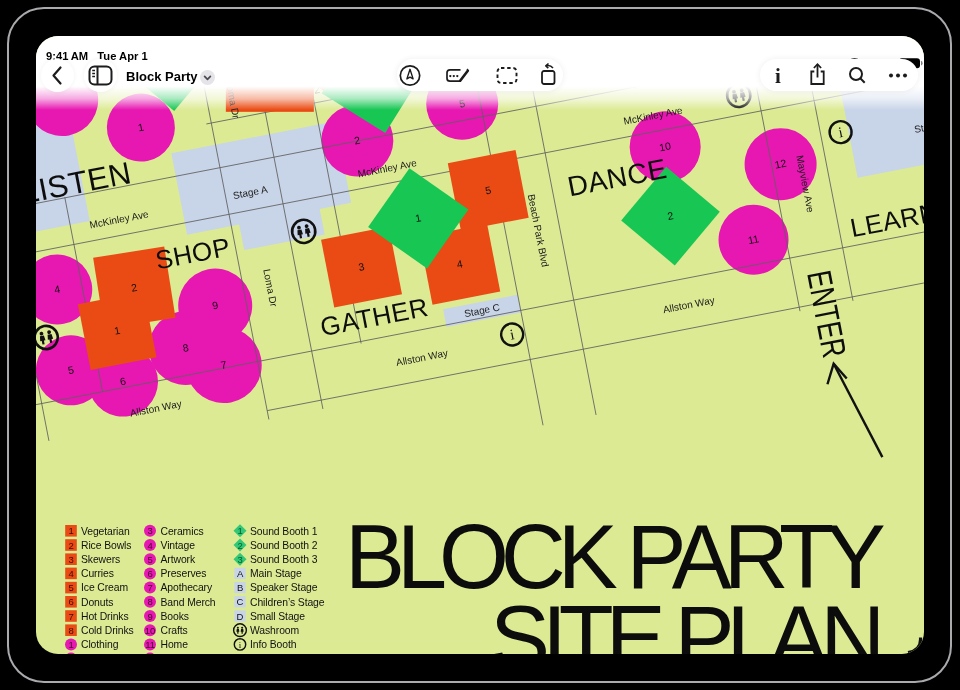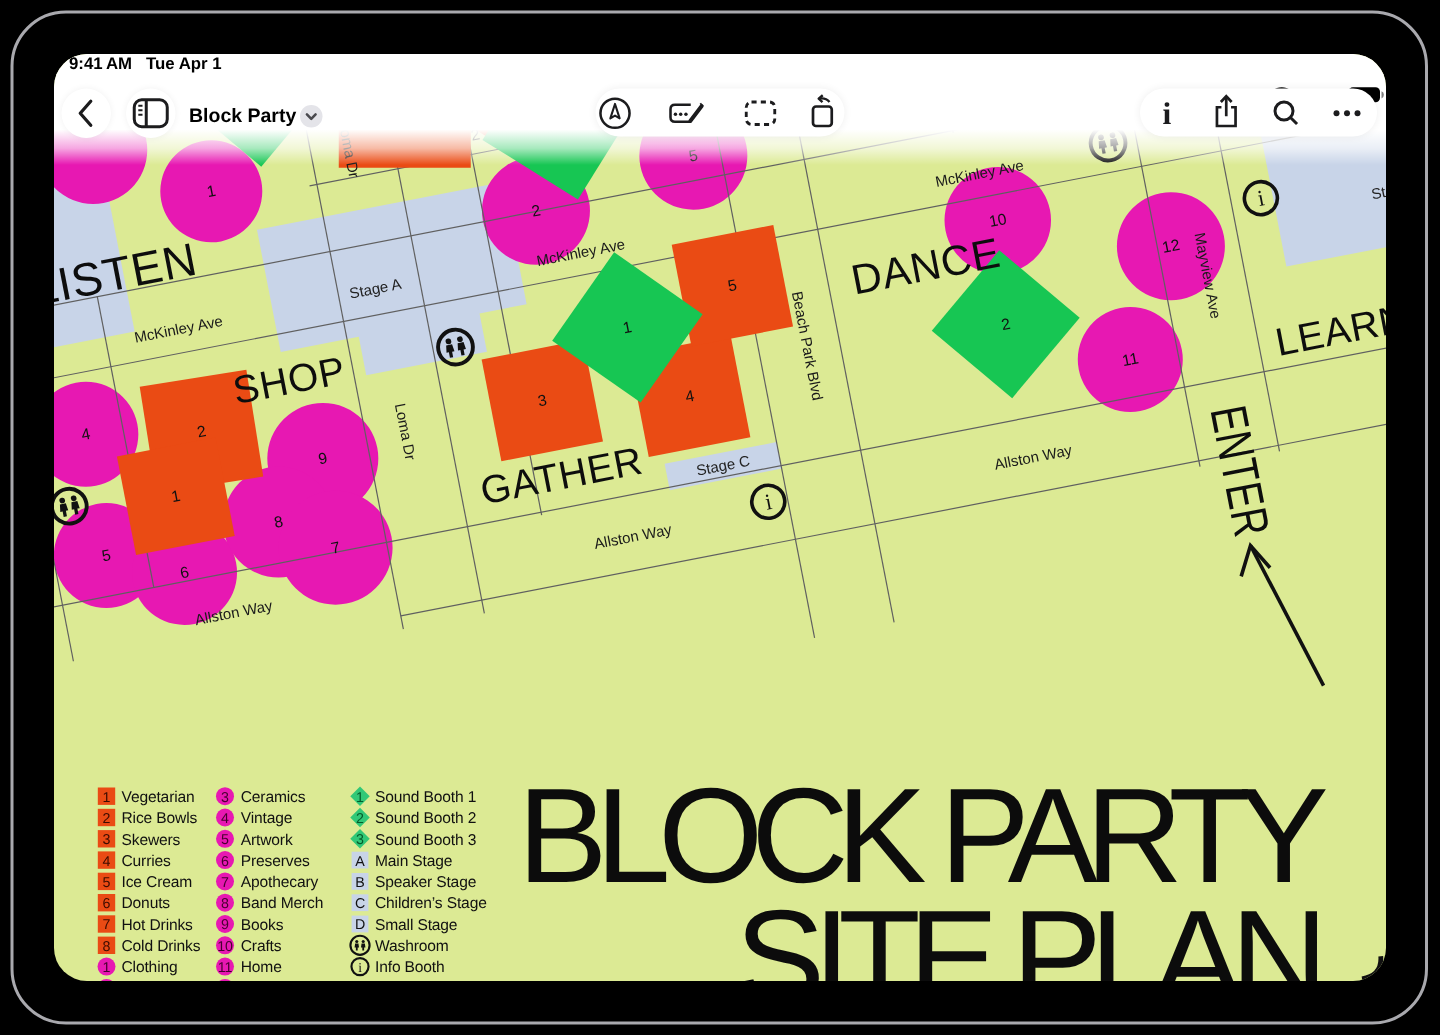--- a/index.html
+++ b/index.html
@@ -323,21 +323,21 @@
 <g transform="translate(240 644.4) scale(0.6)">
           <circle r="9.5" fill="none" stroke="#111111" stroke-width="2.4"></circle>
           <text y="5.5" text-anchor="middle" font-family="Liberation Serif, serif" font-size="15" fill="#111111">i</text>
         </g>
 <text x="250" y="648.2">Info Booth</text>
 </g>
 </svg>
 
 <div class="abs" style="left:0;top:0;width:888px;height:74px;background:linear-gradient(#ffffff 68%, rgba(255,255,255,0.62) 85%, rgba(255,255,255,0));"></div>
 
-<div class="abs" style="left:10px;top:1px;font-size:11.2px;font-weight:600;color:#000;">9:41 AM&nbsp;&nbsp;&nbsp;Tue Apr 1</div>
+<div class="abs" style="left:10px;top:14px;font-size:11.2px;font-weight:600;color:#000;">9:41 AM&nbsp;&nbsp;&nbsp;Tue Apr 1</div>
 
 <div class="abs" style="left:811px;top:20px;width:80px;height:14px;">
 <svg width="80" height="14" viewBox="0 0 80 14">
 
 <g stroke="#000" fill="none" stroke-linecap="round">
 <path d="M2.2 5.2 A8.2 8.2 0 0 1 12.8 5.2" stroke-width="2.1"></path>
 <path d="M4.4 8.0 A5.0 5.0 0 0 1 10.6 8.0" stroke-width="2.1"></path>
 <circle cx="7.5" cy="10.8" r="1.4" fill="#000" stroke="none"></circle>
         </g>
 

